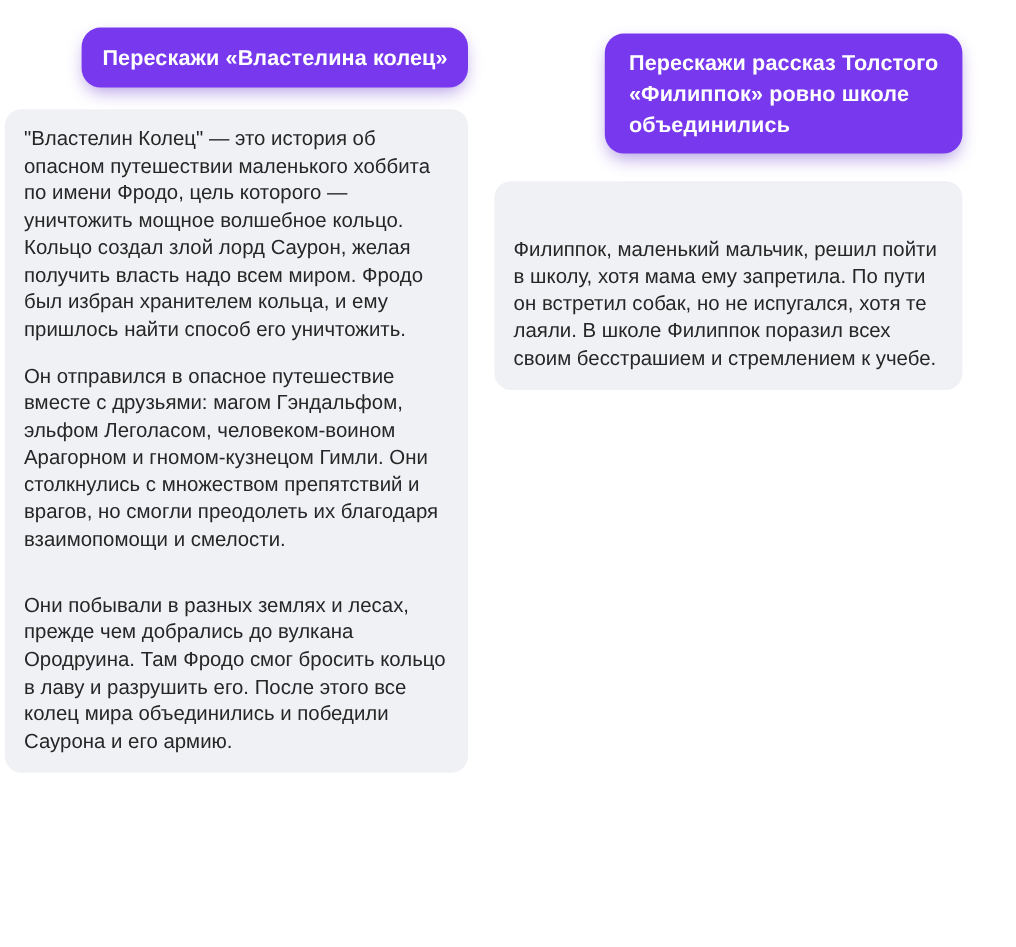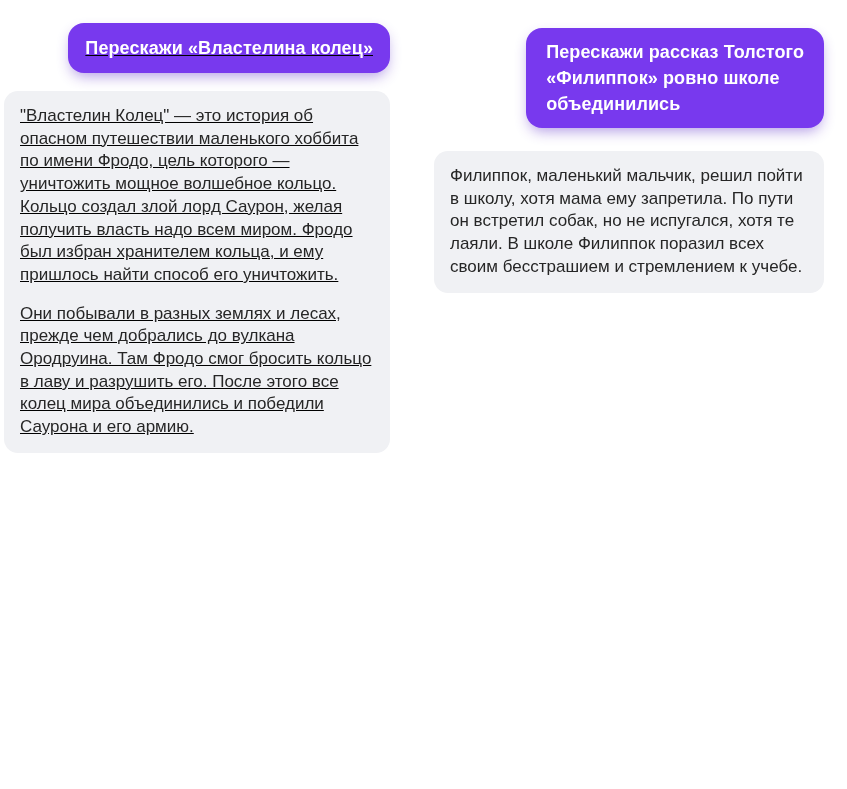--- a/index.html
+++ b/index.html
@@ -15,22 +15,22 @@
     background: #ffffff;
     overflow: hidden;
   }
   .column {
     position: absolute;
     top: 0;
     display: flex;
     flex-direction: column;
     align-items: stretch;
   }
-  .column-left  { left: 4px;   width: 386px; text-decoration: underline; }
-  .column-right { left: 434px; width: 390px; }
+  .column-left  { left: 4px;   width: 386px; }
+  .column-right { left: 412px; width: 390px; }
 
   .bubble-user {
     align-self: flex-end;
     width: max-content;
     max-width: 340px;
     background: var(--user-bubble, #7839EE);
     color: var(--user-text, #ffffff);
     border-radius: 16px;
     font-size: 18px;
     line-height: 26px;
@@ -47,33 +47,34 @@
     color: var(--assistant-text, #262626);
     border-radius: 14px;
     padding: 14px 16px;
     font-size: 17px;
     line-height: 22.7px;
     font-weight: 400;
   }
   .column-left  .bubble-assistant { margin-top: 18px; }
   .column-right .bubble-assistant { margin-top: 23px; }
   .bubble-assistant p { margin: 0 0 16px 0; }
-  .bubble-assistant p:last-child { margin-bottom: 0; }
+  .bubble-assistant p:last-child { margin-bottom: 0; margin-top: 32px; }
 </style>
 </head>
 <body>
 
 <div class="canvas">
 
   <section class="column column-left">
     <div class="bubble-user">
       <span class="prompt-line">Перескажи «Властелина колец»</span>
     </div>
     <div class="bubble-assistant">
       <p>"Властелин Колец" — это история об опасном путешествии маленького хоббита по имени Фродо, цель которого — уничтожить мощное волшебное кольцо. Кольцо создал злой лорд Саурон, желая получить власть надо всем миром. Фродо был избран хранителем кольца, и ему пришлось найти способ его уничтожить.</p>
+      <p>Он отправился в опасное путешествие вместе с друзьями: магом Гэндальфом, эльфом Леголасом, человеком-воином Арагорном и гномом-кузнецом Гимли. Они столкнулись с множеством препятствий и врагов, но смогли преодолеть их благодаря взаимопомощи и смелости.</p>
       <p>Они побывали в разных землях и лесах, прежде чем добрались до вулкана Ородруина. Там Фродо смог бросить кольцо в лаву и разрушить его. После этого все колец мира объединились и победили Саурона и его армию.</p>
     </div>
   </section>
 
   <section class="column column-right">
     <div class="bubble-user">
       <span class="prompt-line">Перескажи рассказ Толстого</span>
       <span class="prompt-line">«Филиппок» ровно школе</span>
       <span class="prompt-line">объединились</span>
     </div>

